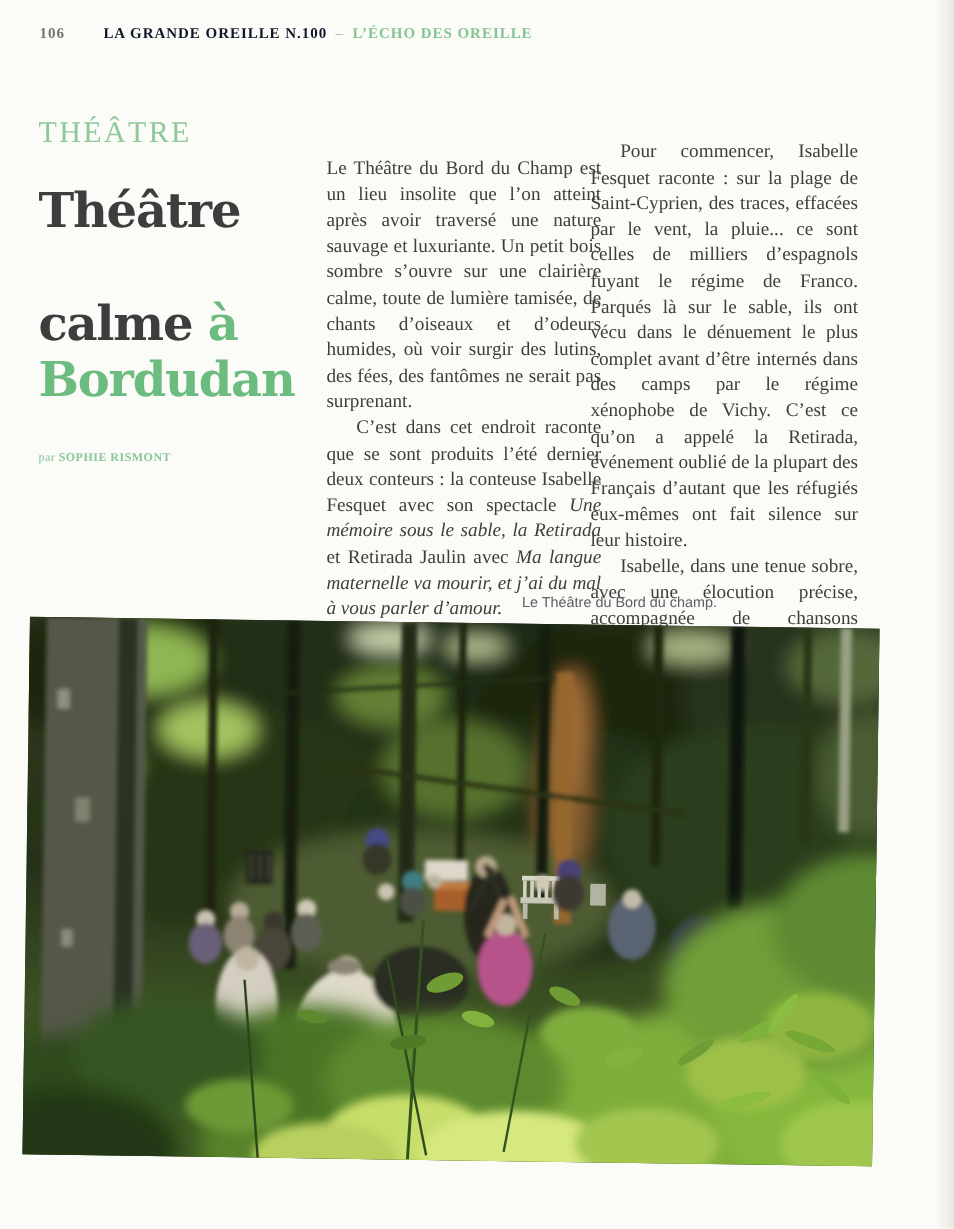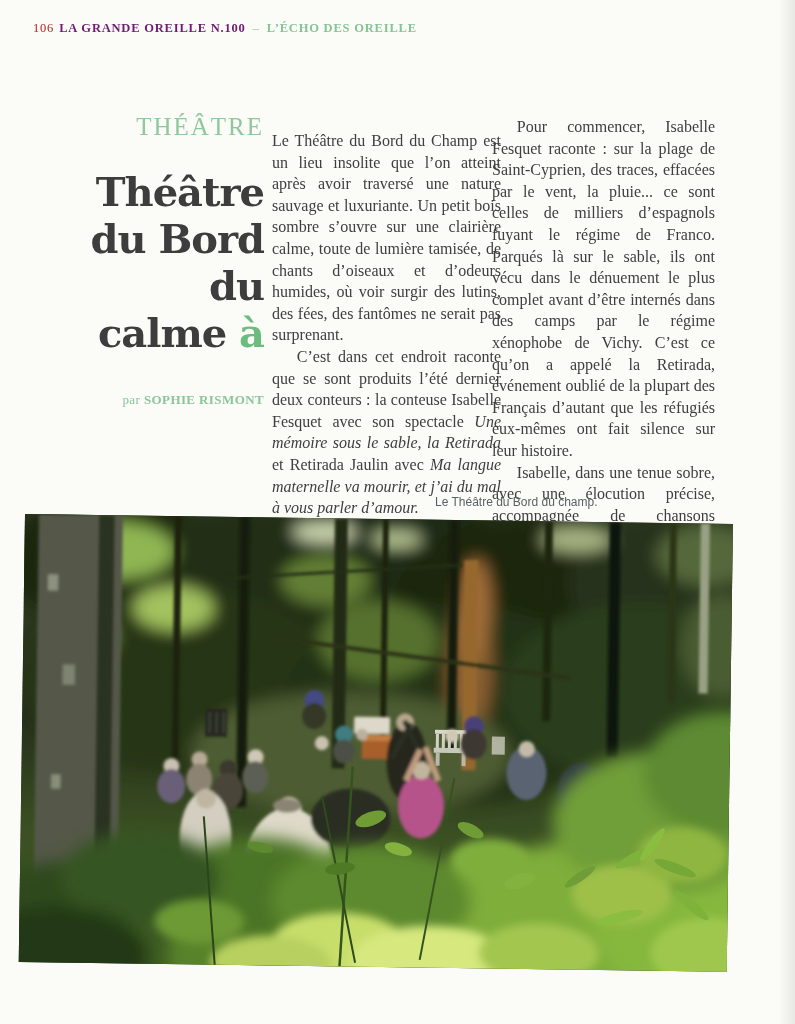--- a/index.html
+++ b/index.html
@@ -14,41 +14,41 @@
     position:absolute;top:0;right:0;width:16px;height:100%;
     background:linear-gradient(to right,rgba(0,0,0,0),rgba(60,60,55,0.10));
     pointer-events:none;
   }
   
   .running-head{
     position:absolute;left:33px;top:21px;
     font-size:12.5px;letter-spacing:.8px;font-weight:700;
     white-space:nowrap;
   }
-  .running-head .pagenum{color:#b91c1c;font-weight:400;margin-right:5px;}
-  .running-head .mag{color:#701a75;}
+  .running-head .pagenum{color:#737373;font-weight:700;margin-right:32px;}
+  .running-head .mag{color:#0f172a;}
   .running-head .sep{color:#8cc59b;margin:0 7px;font-weight:400;}
   .running-head .section{color:#85c495;}
   
   .head-col{
-    position:absolute;left:32px;top:112px;width:232px;text-align:right;
+    position:absolute;left:32px;top:96px;width:232px;text-align:left;
   }
   .kicker{
     font-size:25px;line-height:30px;font-weight:500;
     color:#8fc89d;letter-spacing:2px;
   }
   h1.title{
     margin:26px 0 0 0;
     font-family:"DejaVu Serif",serif;
     font-size:40px;line-height:47px;font-weight:700;
     letter-spacing:-1px;color:#3d3d3d;
   }
   h1.title .green{color:#6cbc80;}
   .byline{
-    margin-top:36px;font-size:13px;color:#8cc59b;letter-spacing:.4px;
+    margin-top:36px;font-size:10px;color:#8cc59b;letter-spacing:.4px;
   }
   .byline .name{font-weight:700;}
   
   .bodycol{
     position:absolute;top:116px;
     font-size:16px;line-height:21.6px;text-align:justify;
     color:#3e3e3e;
   }
   .bodycol p{margin:0;text-indent:1.55em;}
   .bodycol p.first{text-indent:0;}
@@ -74,21 +74,21 @@
 <body>
 
 <div class="scan-edge"></div>
 
 <header class="running-head">
   <span class="pagenum">106</span><span class="mag">LA GRANDE OREILLE N.100</span><span class="sep">–</span><span class="section">L’ÉCHO DES OREILLE</span>
 </header>
 
 <div class="head-col">
   <div class="kicker">THÉÂTRE</div>
-  <h1 class="title"><span>Théâtre</span><br><span>du Bord du</span><br><span>calme </span><span class="green">à</span><br></h1>
+  <h1 class="title"><span>Théâtre</span><br><br><span>calme </span><span class="green">à</span><br><span class="green">Bordudan</span></h1>
   <div class="byline"><span>par </span><span class="name">SOPHIE RISMONT</span></div>
 </div>
 
 <div class="bodycol" id="col1">
   <p class="first">Le Théâtre du Bord du Champ est un lieu insolite que l’on atteint après avoir traversé une nature sauvage et luxuriante. Un petit bois sombre s’ouvre sur une clairière calme, toute de lumière tamisée, de chants d’oiseaux et d’odeurs humides, où voir surgir des lutins, des fées, des fantômes ne serait pas surprenant.</p>
   <p><span>C’est dans cet endroit raconte que se sont produits l’été dernier deux conteurs : la conteuse Isabelle Fesquet avec son spectacle </span><i>Une mémoire sous le sable, la Retirada</i><span> et Retirada Jaulin avec </span><i>Ma langue maternelle va mourir, et j’ai du mal à vous parler d’amour.</i></p>
 </div>
 
 <div class="bodycol" id="col2">
   <p>Pour commencer, Isabelle Fesquet raconte : sur la plage de Saint-Cyprien, des traces, effacées par le vent, la pluie... ce sont celles de milliers d’espagnols fuyant le régime de Franco. Parqués là sur le sable, ils ont vécu dans le dénuement le plus complet avant d’être internés dans des camps par le régime xénophobe de Vichy. C’est ce qu’on a appelé la Retirada, événement oublié de la plupart des Français d’autant que les réfugiés eux-mêmes ont fait silence sur leur histoire.</p>

